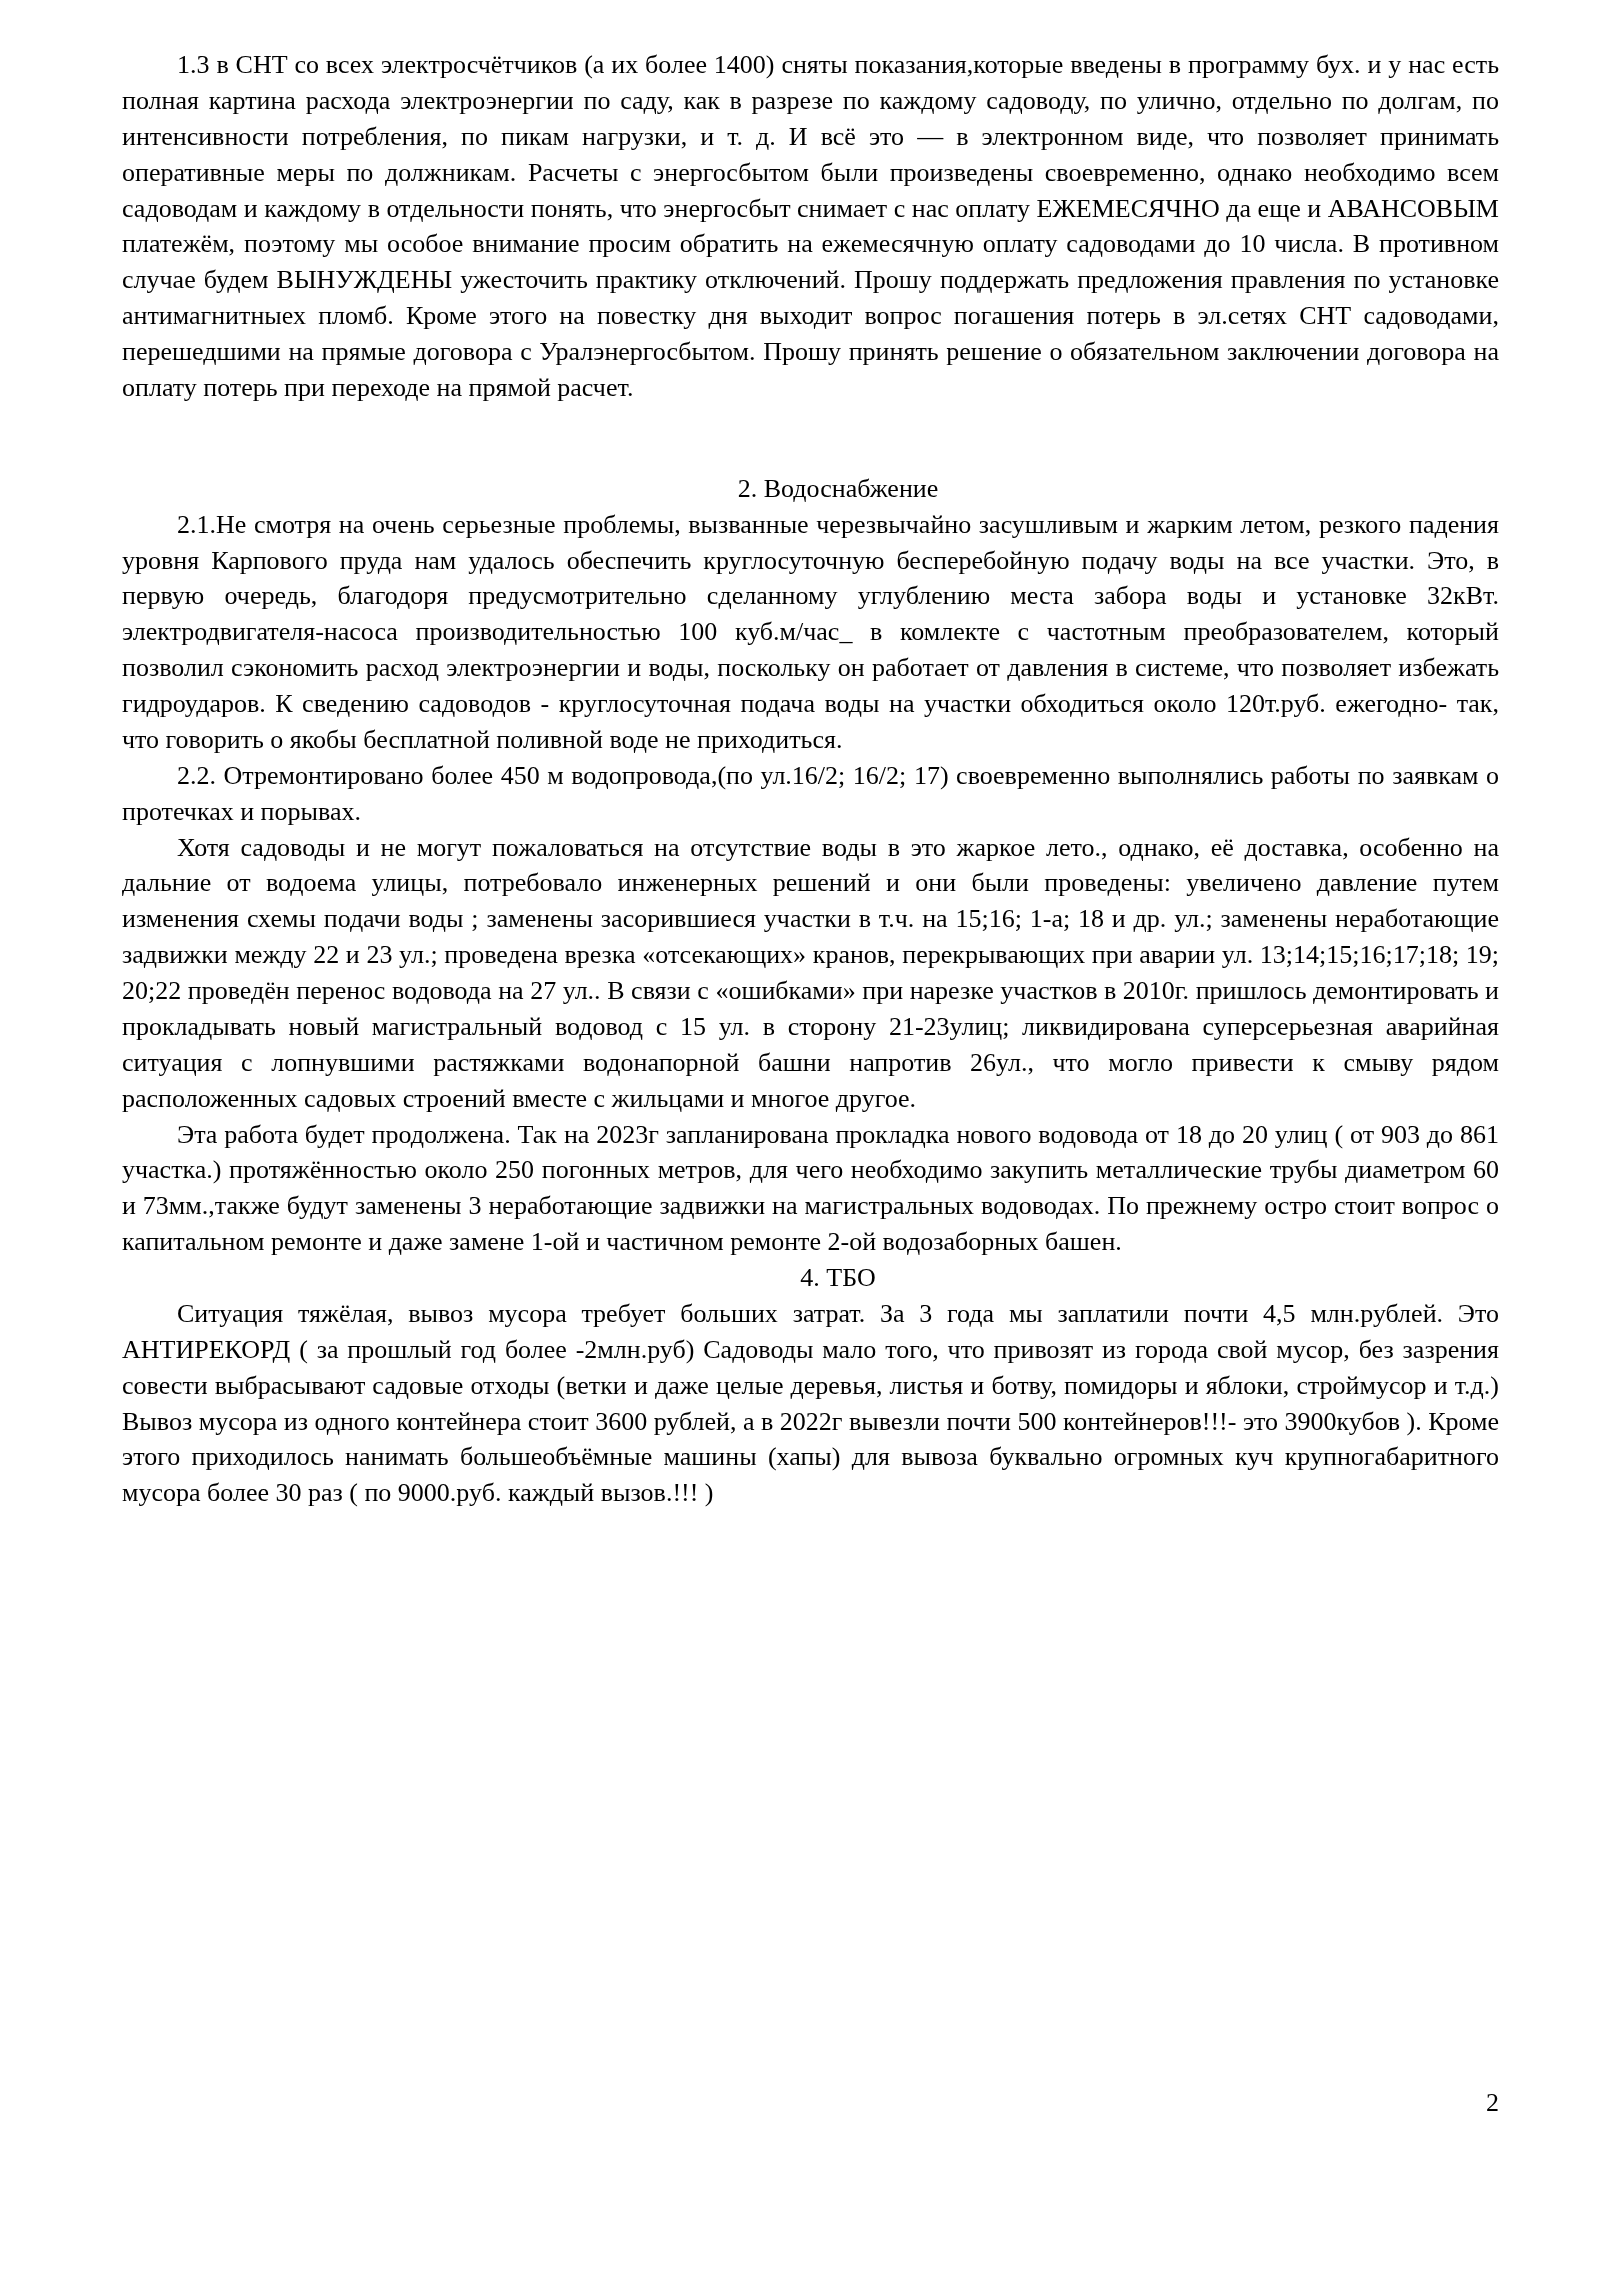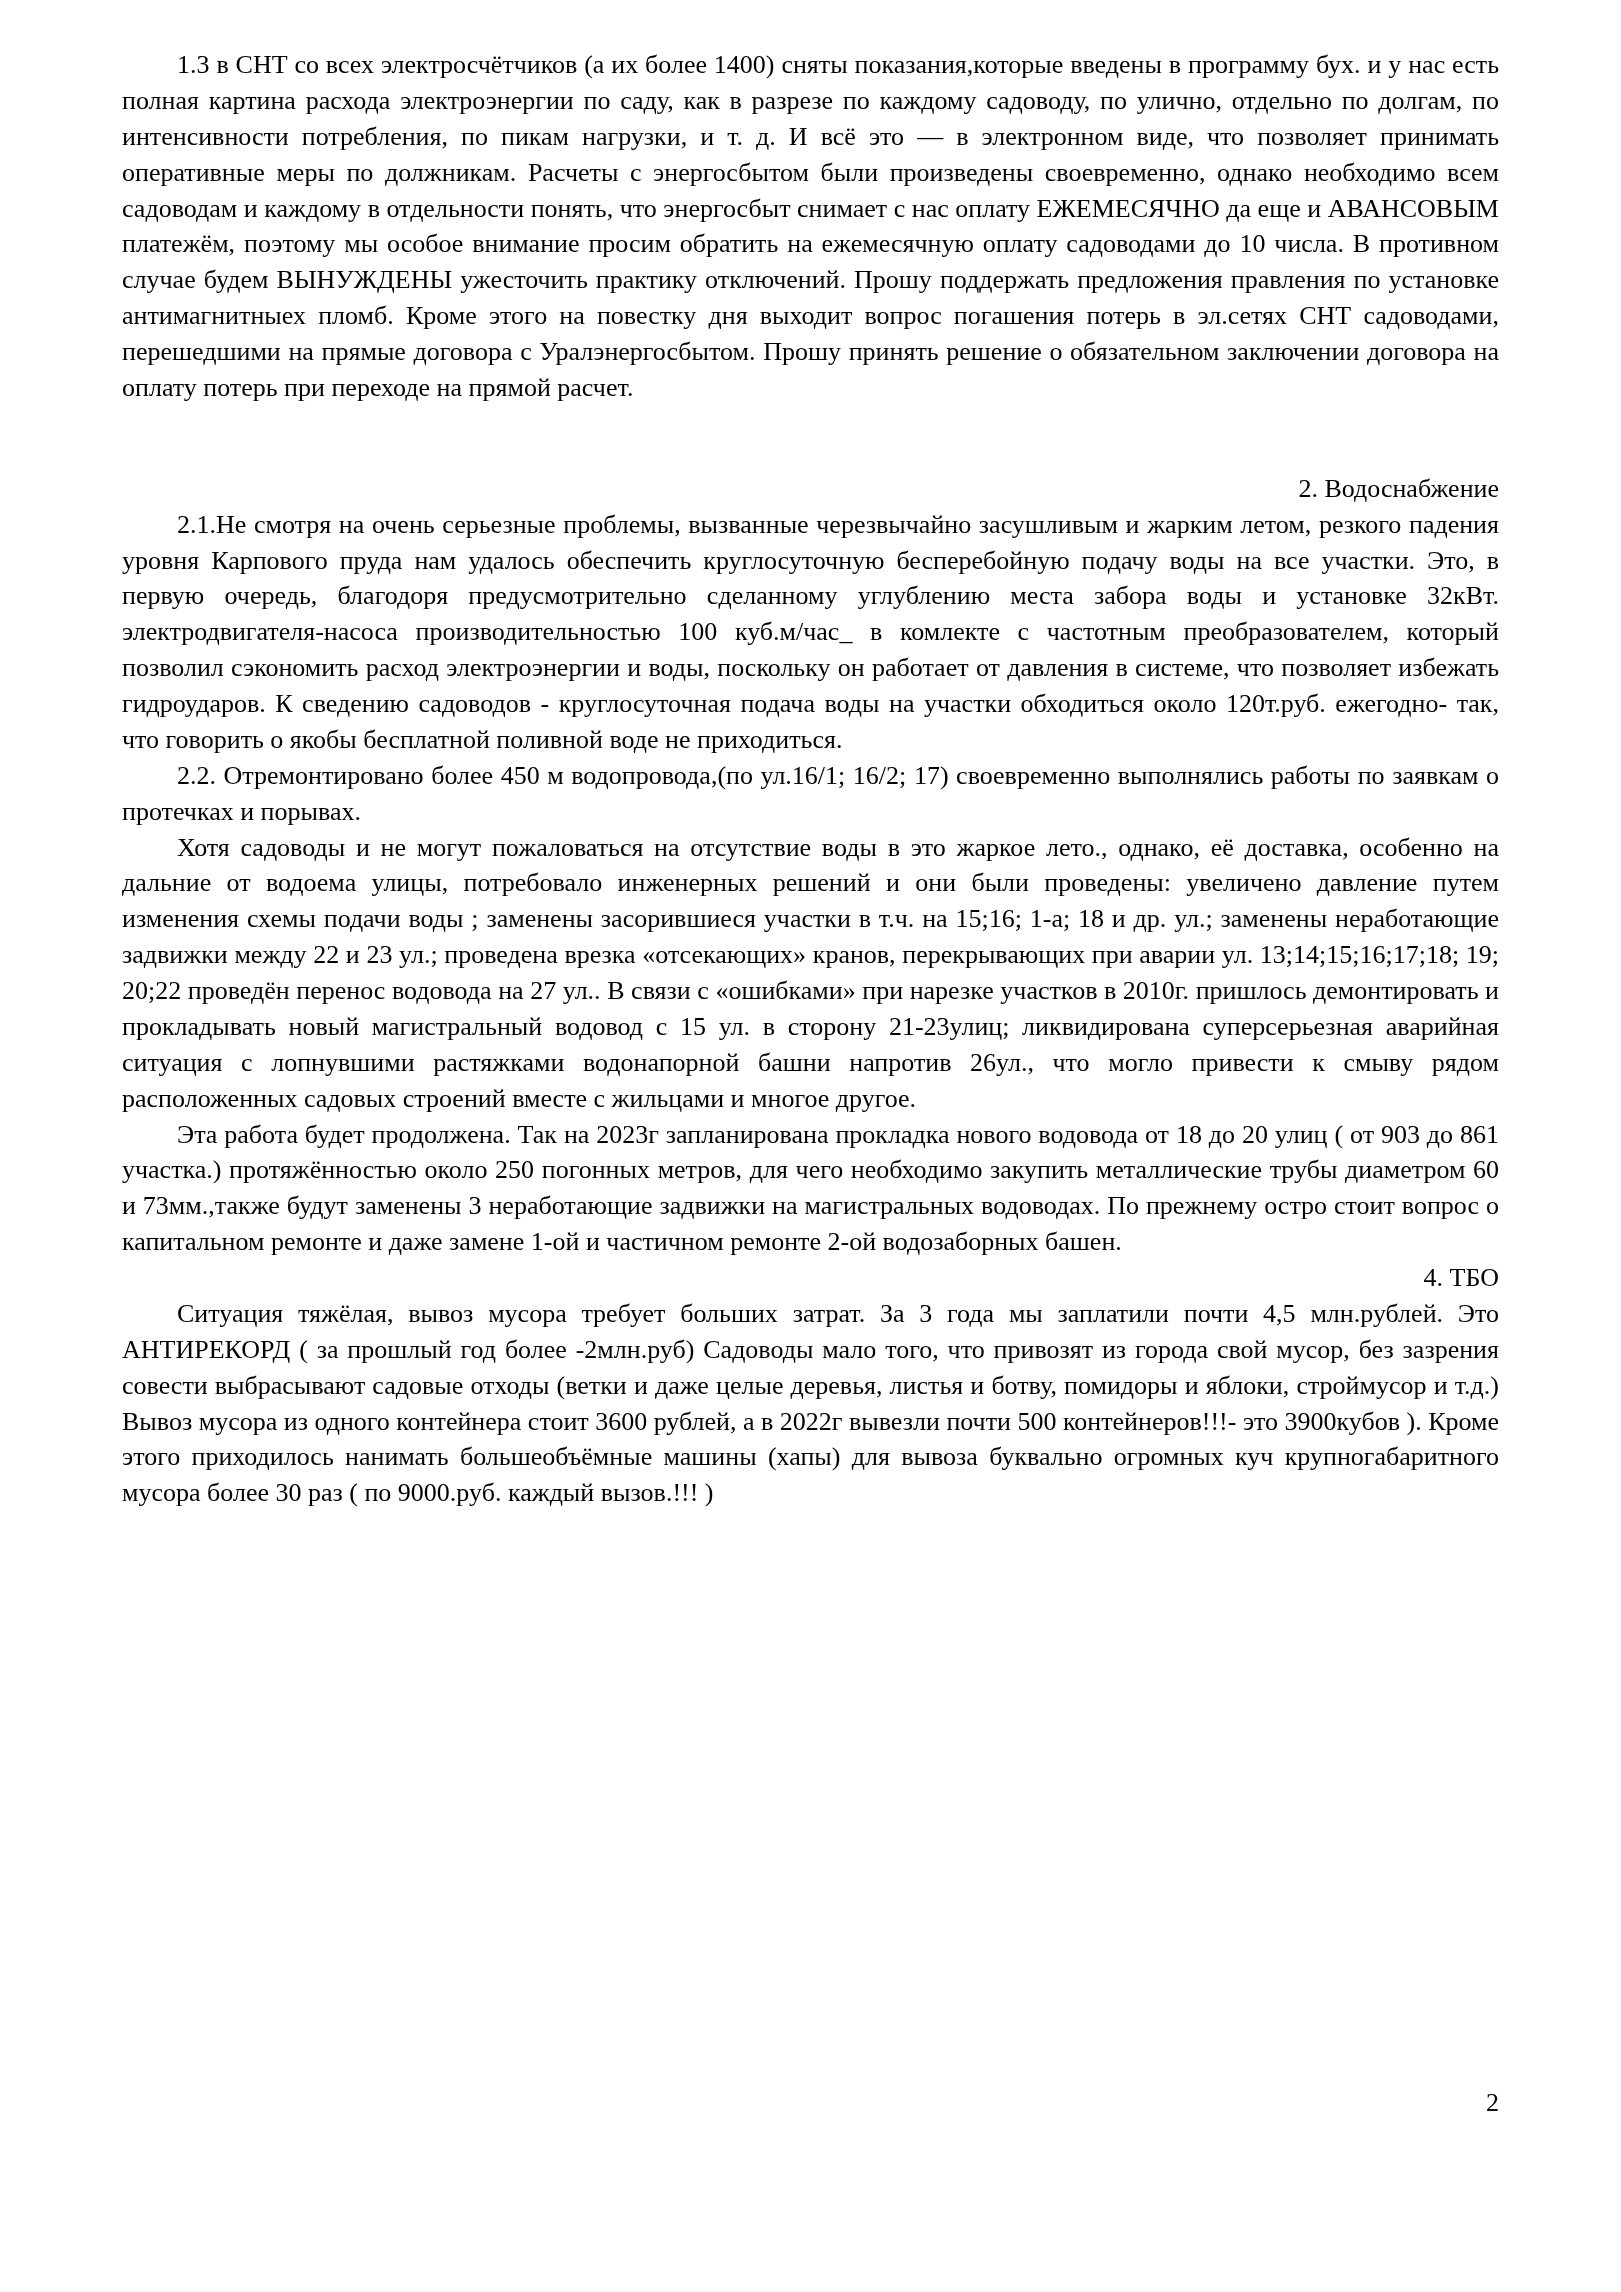--- a/index.html
+++ b/index.html
@@ -31,21 +31,21 @@
     margin: 0;
   }
   .indent {
     text-indent: 55px;
   }
   .spacer-lg {
     height: 65px;
   }
   .heading-line {
     text-indent: 55px;
-    text-align: right;
+    text-align: center;
   }
   .page-number {
     position: absolute;
     right: 122px;
     bottom: 51px;
     font-size: 26px;
     line-height: 1;
   }
 </style>
 </head>
@@ -56,21 +56,21 @@
   <div class="body-text">
 
     <p class="indent">1.3   в СНТ со всех электросчётчиков (а их более 1400) сняты показания,которые введены в программу бух. и у нас есть полная картина расхода электроэнергии по саду, как в разрезе по каждому садоводу, по улично, отдельно по долгам, по интенсивности потребления, по пикам нагрузки, и т. д. И всё это — в электронном виде, что позволяет принимать оперативные меры по должникам. Расчеты с энергосбытом были произведены своевременно, однако необходимо всем садоводам и каждому в отдельности понять, что энергосбыт снимает с нас оплату ЕЖЕМЕСЯЧНО да еще и АВАНСОВЫМ платежём, поэтому мы особое внимание просим обратить на ежемесячную оплату садоводами до 10 числа. В противном случае будем ВЫНУЖДЕНЫ ужесточить практику отключений.   Прошу поддержать предложения правления по установке антимагнитныех пломб. Кроме этого на повестку дня выходит вопрос погашения потерь в эл.сетях СНТ садоводами, перешедшими на прямые договора с Уралэнергосбытом. Прошу принять решение о обязательном заключении договора на оплату потерь при переходе на прямой расчет.</p>
 
     <div class="spacer-lg"></div>
 
     <p class="heading-line">2. Водоснабжение</p>
 
     <p class="indent">2.1.Не смотря на очень серьезные проблемы, вызванные черезвычайно засушливым и жарким летом, резкого падения уровня Карпового пруда нам удалось обеспечить круглосуточную бесперебойную подачу воды на все участки. Это, в первую очередь, благодоря предусмотрительно сделанному углублению места забора воды и установке 32кВт. электродвигателя-насоса производительностью 100 куб.м/час_ в комлекте с частотным преобразователем, который позволил сэкономить расход электроэнергии и воды, поскольку он работает от давления в системе, что позволяет избежать гидроударов. К сведению  садоводов - круглосуточная подача воды на участки обходиться около 120т.руб. ежегодно- так, что говорить о якобы бесплатной поливной воде не приходиться.</p>
 
-    <p class="indent">2.2.  Отремонтировано более 450 м водопровода,(по ул.16/1;  16/2;  17) своевременно выполнялись работы по заявкам о протечках и порывах.</p>
+    <p class="indent">2.2.  Отремонтировано более 450 м водопровода,(по ул.16/2;  16/2;  17) своевременно выполнялись работы по заявкам о протечках и порывах.</p>
 
 
     <p class="indent">Хотя садоводы и не могут пожаловаться на отсутствие воды в это жаркое лето., однако, её доставка, особенно на дальние от водоема улицы, потребовало инженерных решений и они были проведены: увеличено давление путем изменения схемы подачи воды ; заменены засорившиеся участки в т.ч. на  15;16; 1-а; 18 и др. ул.; заменены неработающие задвижки между 22 и 23 ул.; проведена врезка «отсекающих» кранов, перекрывающих при аварии ул. 13;14;15;16;17;18; 19; 20;22 проведён перенос водовода на 27 ул.. В связи с «ошибками» при нарезке участков в 2010г. пришлось демонтировать и прокладывать новый магистральный водовод с 15 ул. в сторону 21-23улиц; ликвидирована суперсерьезная аварийная ситуация с лопнувшими растяжками водонапорной башни напротив 26ул., что могло привести к смыву рядом расположенных садовых строений вместе с жильцами и многое другое.</p>
 
     <p class="indent">Эта работа будет продолжена. Так на 2023г запланирована прокладка  нового водовода от 18 до 20 улиц ( от 903 до 861 участка.) протяжённостью около 250 погонных метров, для чего необходимо закупить металлические трубы диаметром 60 и 73мм.,также будут заменены 3 неработающие задвижки на магистральных водоводах. По прежнему остро стоит вопрос о капитальном ремонте и даже замене 1-ой   и частичном ремонте 2-ой водозаборных башен.</p>
 
     <p class="heading-line">4. ТБО</p>
 
     <p class="indent">Ситуация тяжёлая, вывоз мусора требует больших затрат. За 3 года мы заплатили почти 4,5 млн.рублей.  Это  АНТИРЕКОРД ( за  прошлый год более -2млн.руб) Садоводы мало того, что привозят из города свой мусор, без зазрения совести выбрасывают садовые отходы (ветки и даже целые деревья, листья и ботву, помидоры и яблоки, строймусор и т.д.) Вывоз мусора из одного контейнера стоит   3600 рублей, а в 2022г вывезли почти 500 контейнеров!!!- это 3900кубов ). Кроме этого приходилось нанимать большеобъёмные машины (хапы) для вывоза буквально огромных куч крупногабаритного мусора более 30 раз (  по 9000.руб. каждый вызов.!!! )</p>
 

